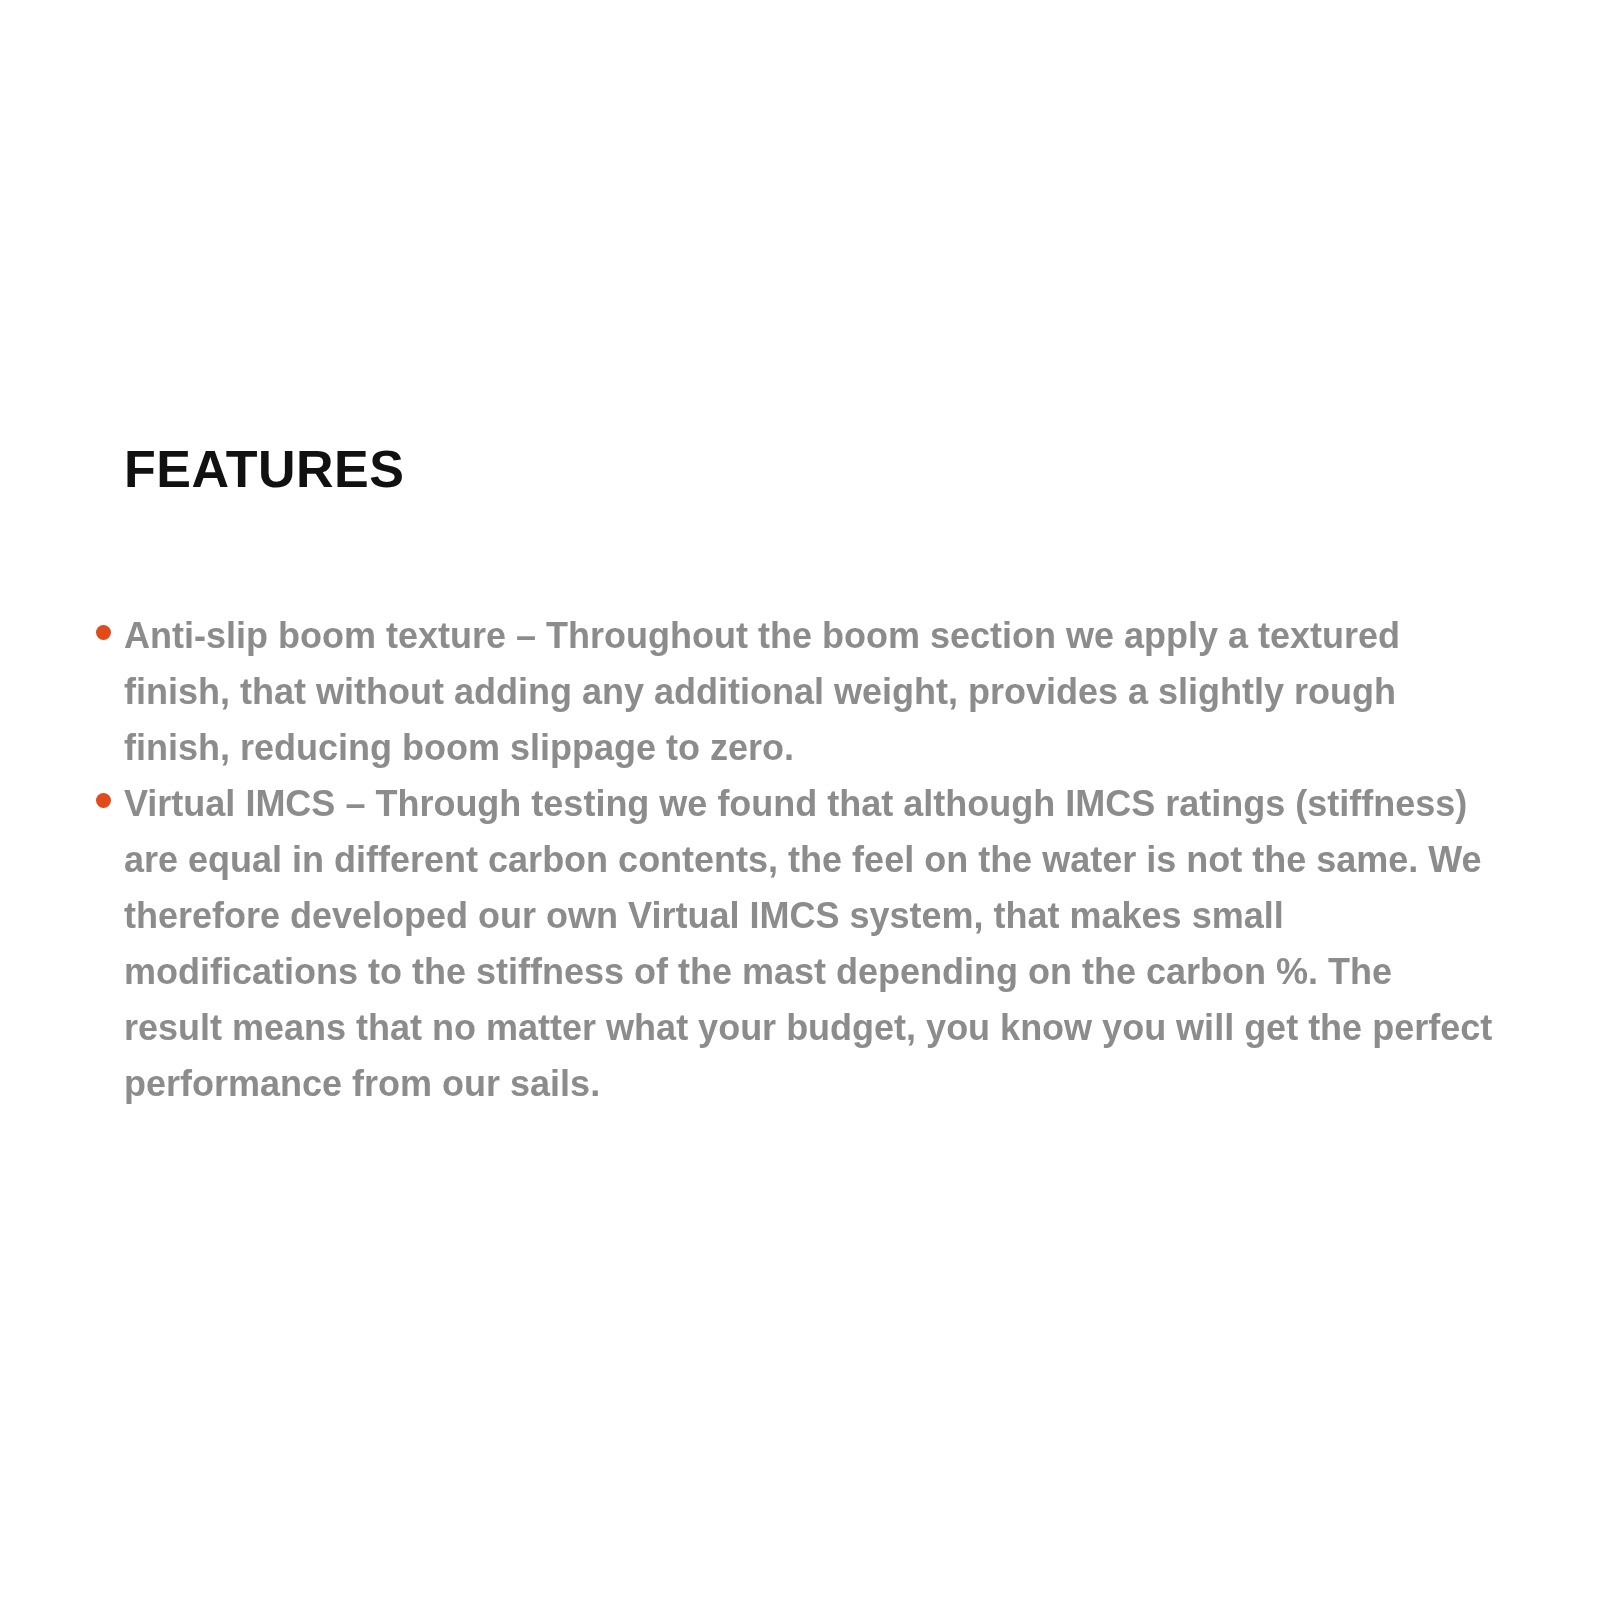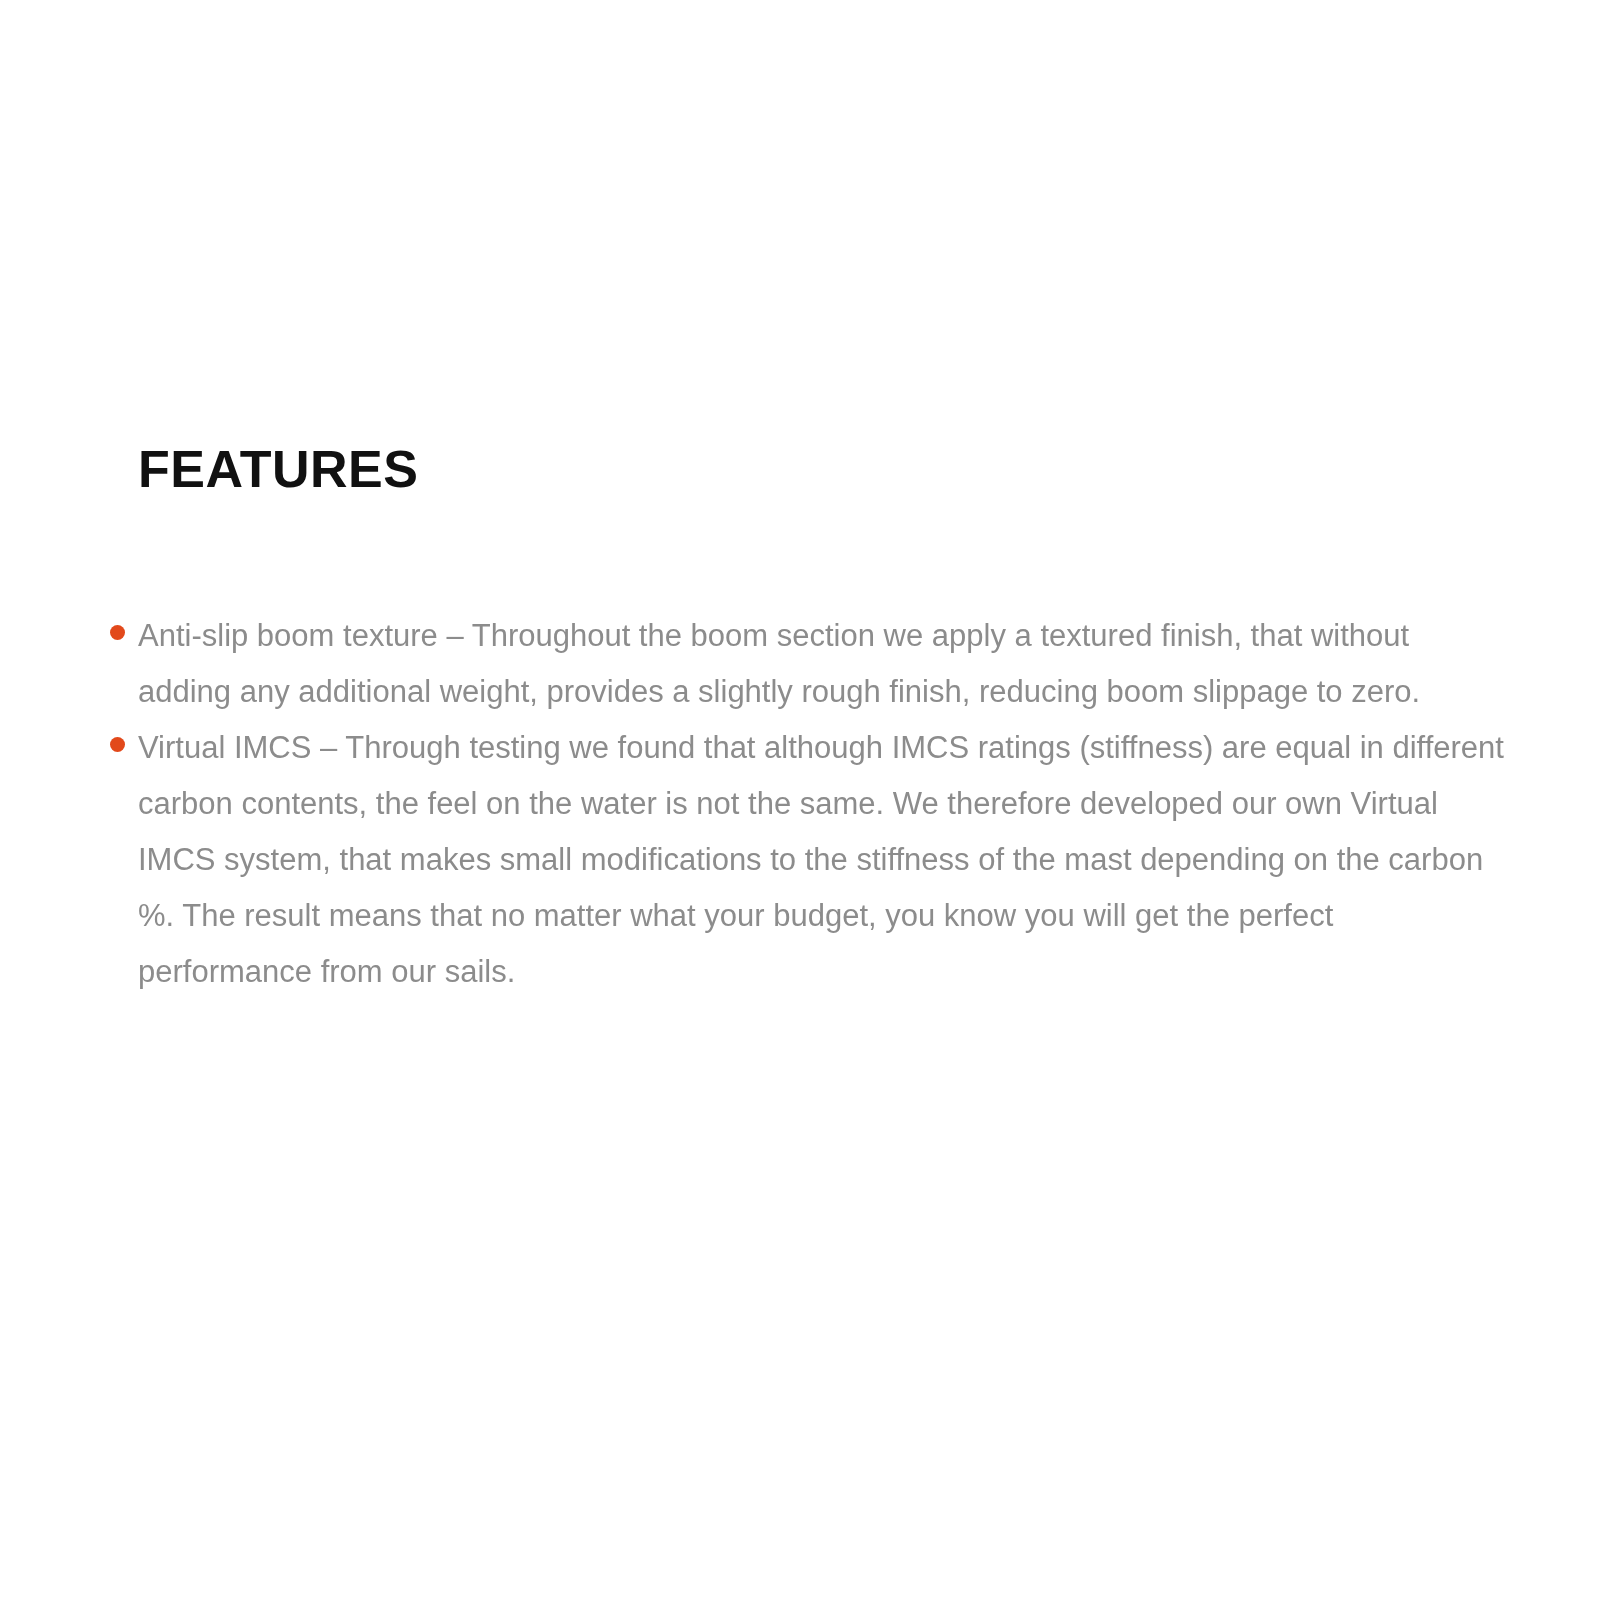--- a/index.html
+++ b/index.html
@@ -10,40 +10,40 @@
   .page {
     position: relative;
     width: 1600px;
     height: 1600px;
     background: #ffffff;
     overflow: hidden;
     font-family: "Liberation Sans", "DejaVu Sans", sans-serif;
   }
   .content {
     position: absolute;
-    left: 138px;
+    left: 124px;
     top: 440px;
     width: 1380px;
   }
   .section-title {
     margin: 0;
     font-size: 52px;
     line-height: 58px;
     font-weight: 700;
     color: #111111;
     letter-spacing: 0.5px;
   }
   .features-list {
     list-style: none;
     margin: 110px 9px 0 0;
     padding: 0;
-    font-size: 31px;
+    font-size: 36px;
     line-height: 56px;
     color: #8c8c8c;
-    font-weight: 400;
+    font-weight: 700;
   }
   .features-list li {
     position: relative;
   }
   .bullet-dot {
     position: absolute;
     left: -28px;
     top: 17px;
     width: 15px;
     height: 15px;

